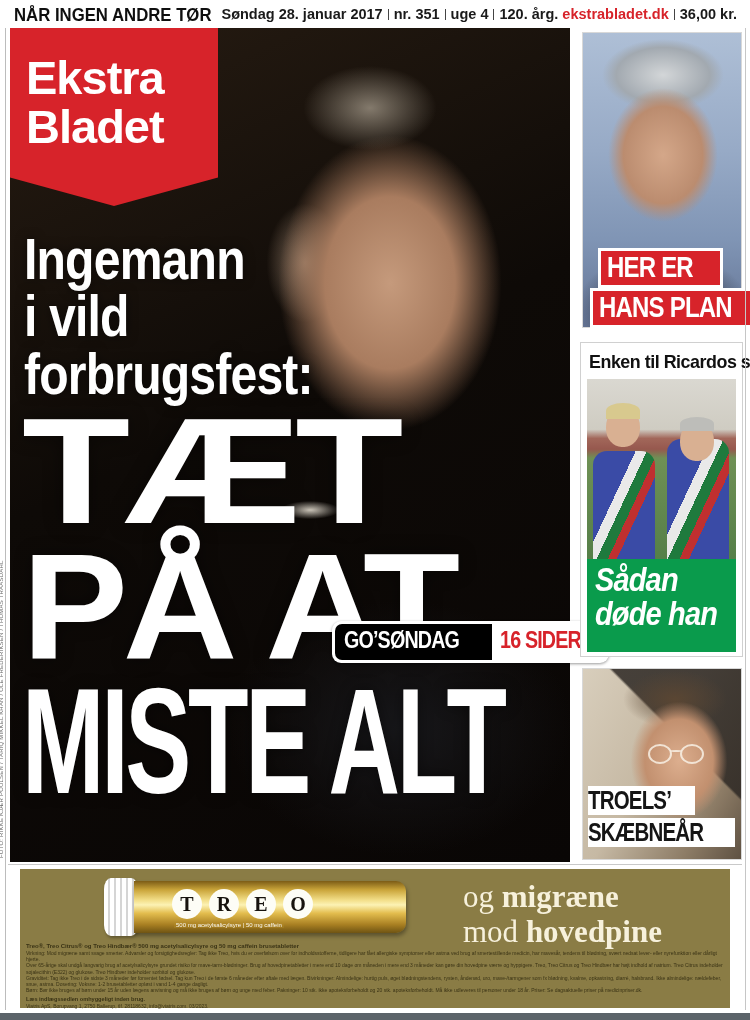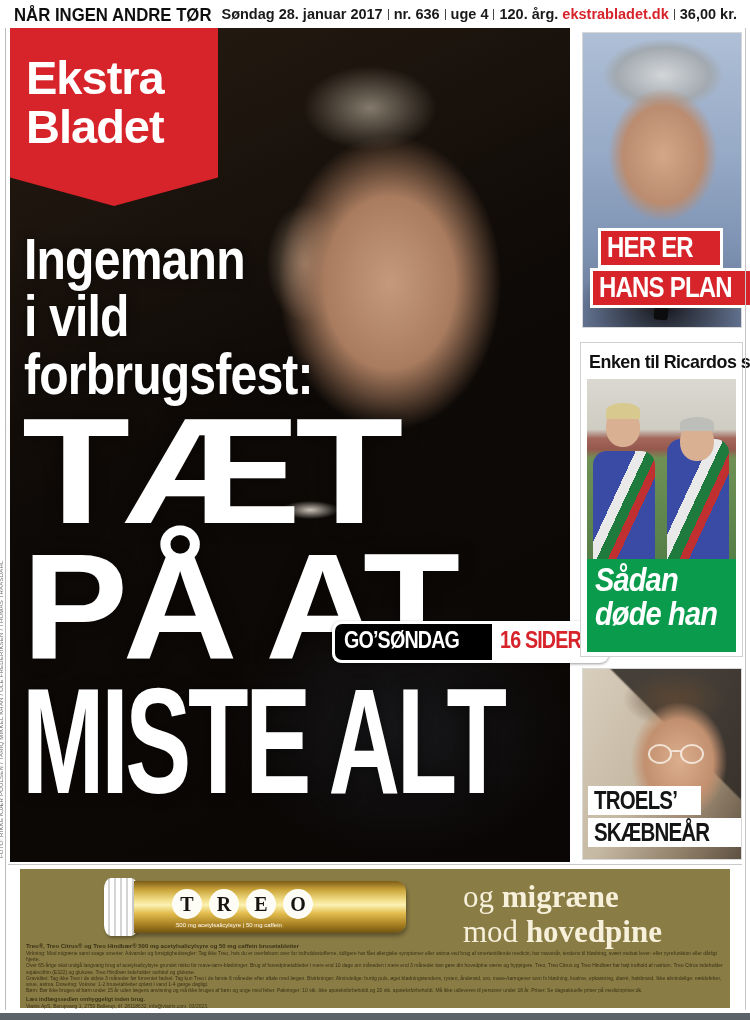--- a/index.html
+++ b/index.html
@@ -69,21 +69,21 @@
   .sb1 { left:582px; top:32px; width:160px; height:296px; border:1px solid #d8d8d8;
     background-color:#7c8fb0;
     background-image:
       radial-gradient(ellipse 72px 88px at 80px 122px, #d4a789 0%, #bb8c6f 55%, rgba(0,0,0,0) 76%),
       radial-gradient(ellipse 78px 46px at 80px 42px, #d3d6d8 0%, #a2a9b0 60%, rgba(0,0,0,0) 78%),
       radial-gradient(ellipse 115px 75px at 80px 275px, #15161a 0%, rgba(0,0,0,0) 75%),
       linear-gradient(180deg,#aebfd6 0%,#97aac6 40%,#8095b5 70%,#647494 100%);
   }
   .sb1-mic { left:656px; top:270px; width:14px; height:50px; background:#0c0c0e; border-radius:7px 7px 3px 3px; transform:rotate(6deg); }
   .red-strip { background:#d7232a; border:3px solid #fff; color:#fff; font-weight:800;
-               padding:1px 6px 3px 6px; display:inline-block; white-space:nowrap; }
+               padding:1px 6px 3px 6px; display:inline-block; white-space:nowrap;margin-top:20px; }
   .red-strip span { display:inline-block; transform:scaleX(.8); transform-origin:left; font-size:30px; letter-spacing:-1px; line-height:1; }
   .rs1 { left:598px; top:228px; }
   .rs2 { left:590px; top:268px; }
 
   .sb2 { left:580px; top:342px; width:163px; height:315px; background:#fff; border:1px solid #d0d0d0; }
   .sb2-kicker { left:8px; top:8px; font-size:19px; font-weight:800; color:#111; letter-spacing:-.5px;
                 transform:scaleX(.94); transform-origin:left; white-space:nowrap; }
   .sb2-photo { left:6px; top:36px; width:149px; height:180px;
     background:linear-gradient(180deg,#dad8d1 0%,#cfccc2 28%,#a2675a 33%,#96584e 39%,#6f9055 44%,#557f48 100%); }
   .jacket { position:absolute; bottom:0; width:62px; height:108px; border-radius:14px 14px 0 0;
@@ -103,21 +103,21 @@
     background-image:
       radial-gradient(ellipse 62px 76px at 96px 92px, #dcae8e 0%, #c2906f 55%, rgba(0,0,0,0) 78%),
       radial-gradient(ellipse 72px 40px at 92px 30px, #5a4633 0%, rgba(0,0,0,0) 72%),
       linear-gradient(45deg, rgba(0,0,0,0) 62%, rgba(45,40,36,.85) 63%),
       linear-gradient(120deg,#d8cebc 0%,#c6b9a4 45%,#8d7c66 78%,#5e5142 100%);
   }
   .glasses { left:648px; top:744px; width:64px; height:22px; }
   .glasses i { position:absolute; width:24px; height:20px; border:2px solid rgba(250,245,235,.8); border-radius:50%; }
   .glasses i.g1 { left:0; } .glasses i.g2 { left:32px; }
   .glasses i.gb { left:22px; top:6px; width:12px; height:2px; border:none; background:rgba(250,245,235,.8); }
-  .white-strip { background:#fff; color:#151515; font-weight:800; padding:1px 6px 2px 6px;
+  .white-strip { background:#fff; color:#151515; font-weight:800; padding:1px 6px 2px 0;
                  display:inline-block; white-space:nowrap; }
   .white-strip span { display:inline-block; transform:scaleX(.82); transform-origin:left; font-size:25px; letter-spacing:-1px; line-height:1.05; }
   .ws1 { left:588px; top:786px; }
   .ws2 { left:588px; top:818px; }
 
   .divider { left:8px; top:864px; width:734px; height:1px; background:#c9c9c9; }
 
   
   .ad { left:20px; top:869px; width:710px; height:139px; background:#8a7c45; }
   .tube-cap { left:84px; top:9px; width:34px; height:58px; border-radius:7px/11px;
@@ -141,21 +141,21 @@
   .legal .code { position:absolute; right:10px; bottom:-14px; font-size:5px; }
 </style>
 </head>
 <body>
 
 <div class="page">
 
   <div class="abs topbar">
     <div class="abs tagline">NÅR INGEN ANDRE TØR</div>
     <div class="abs dateline">
-      <span>Søndag 28. januar 2017</span><span class="sep"></span><span>nr. 636</span><span class="sep"></span><span>uge 4</span><span class="sep"></span><span>120. årg.</span>
+      <span>Søndag 28. januar 2017</span><span class="sep"></span><span>nr. 351</span><span class="sep"></span><span>uge 4</span><span class="sep"></span><span>120. årg.</span>
       <span class="site">ekstrabladet.dk</span><span class="sep"></span><span>36,00 kr.</span>
     </div>
   </div>
 
   <div class="abs main-photo" style="background-image: radial-gradient(95px 60px at 360px 80px, rgba(150, 140, 125, 0.85) 0%, rgba(60, 50, 40, 0) 70%), radial-gradient(155px 205px at 380px 255px, rgb(197, 154, 124) 0%, rgb(169, 124, 95) 42%, rgba(80, 50, 30, 0) 72%), radial-gradient(55px 85px at 295px 235px, rgba(235, 200, 170, 0.55), rgba(0, 0, 0, 0) 70%), radial-gradient(42px 13px at 300px 482px, rgba(225, 218, 205, 0.9), rgba(0, 0, 0, 0) 70%), radial-gradient(230px 170px at 390px 700px, rgb(23, 23, 26) 0%, rgba(10, 8, 6, 0) 75%), linear-gradient(155deg, rgb(39, 28, 18) 0%, rgb(14, 10, 7) 45%, rgb(9, 6, 5) 100%);"></div>
 
   <div class="abs photo-credit">FOTO: RIKKE KJÆR POULSEN / TARIQ MIKKEL KHAN / OLE FREDERIKSEN / THOMAS TRAASDAHL</div>
 
   <div class="abs logo">
     <div>Ekstra</div>

